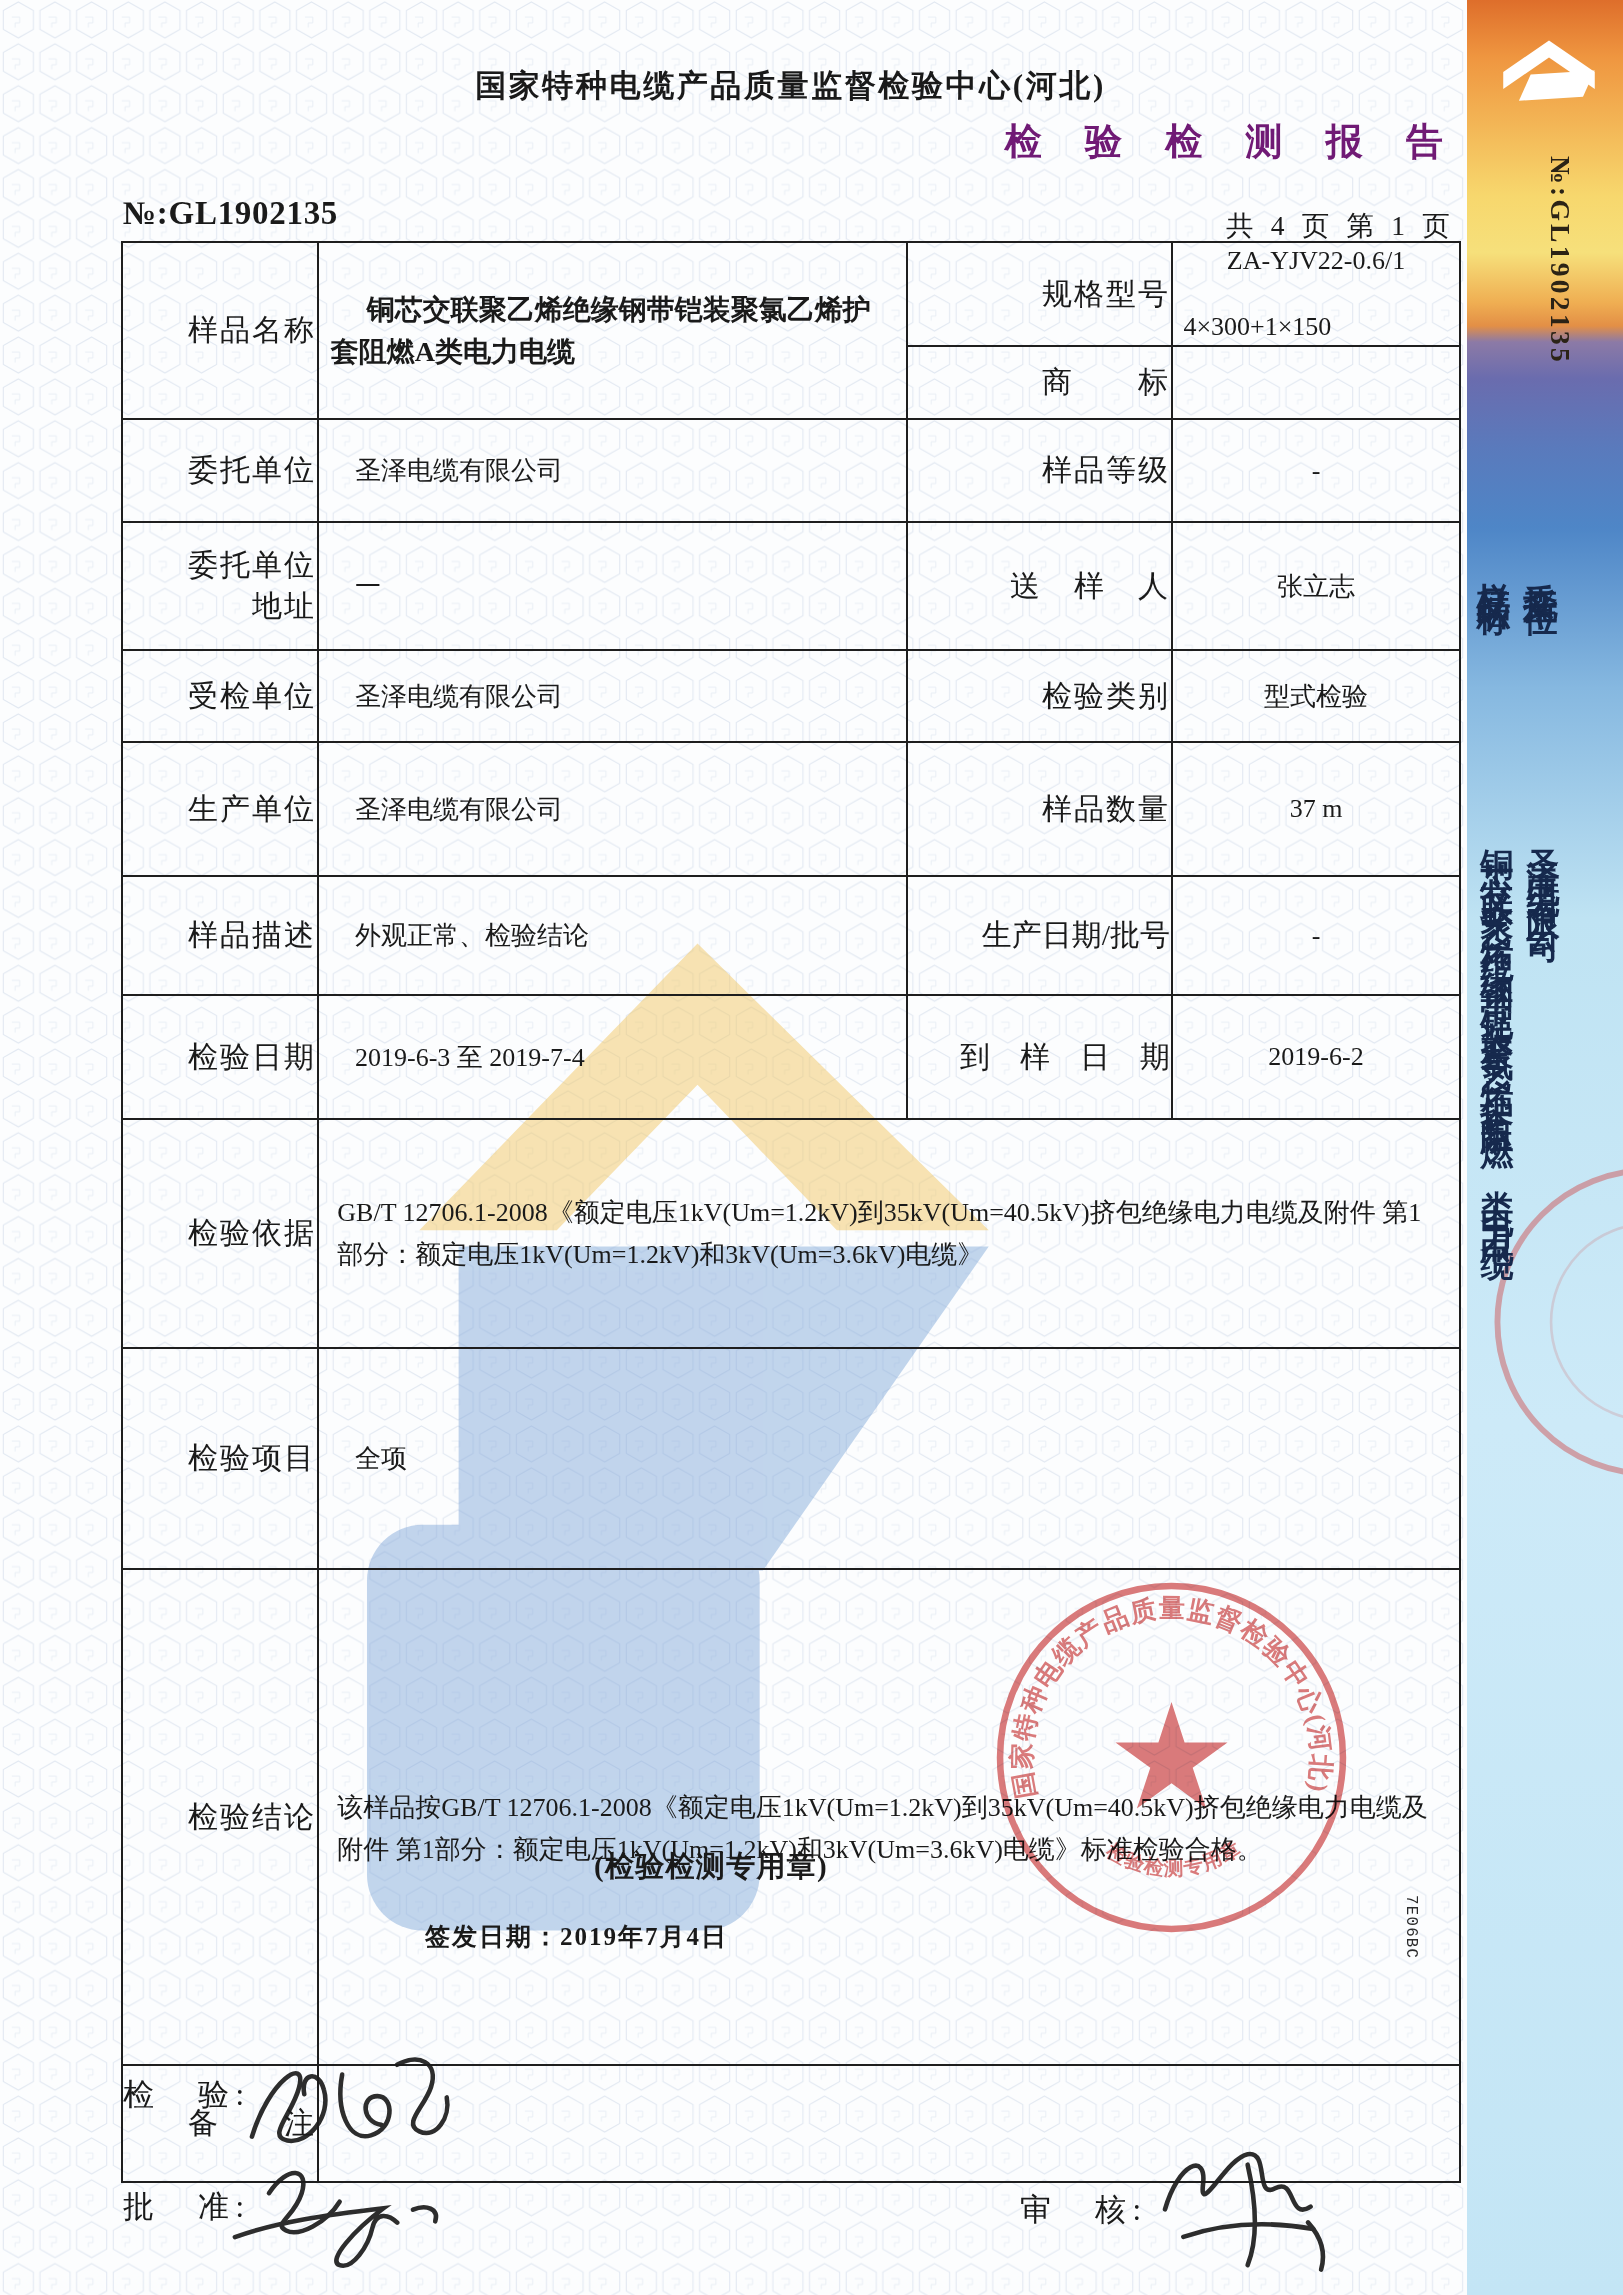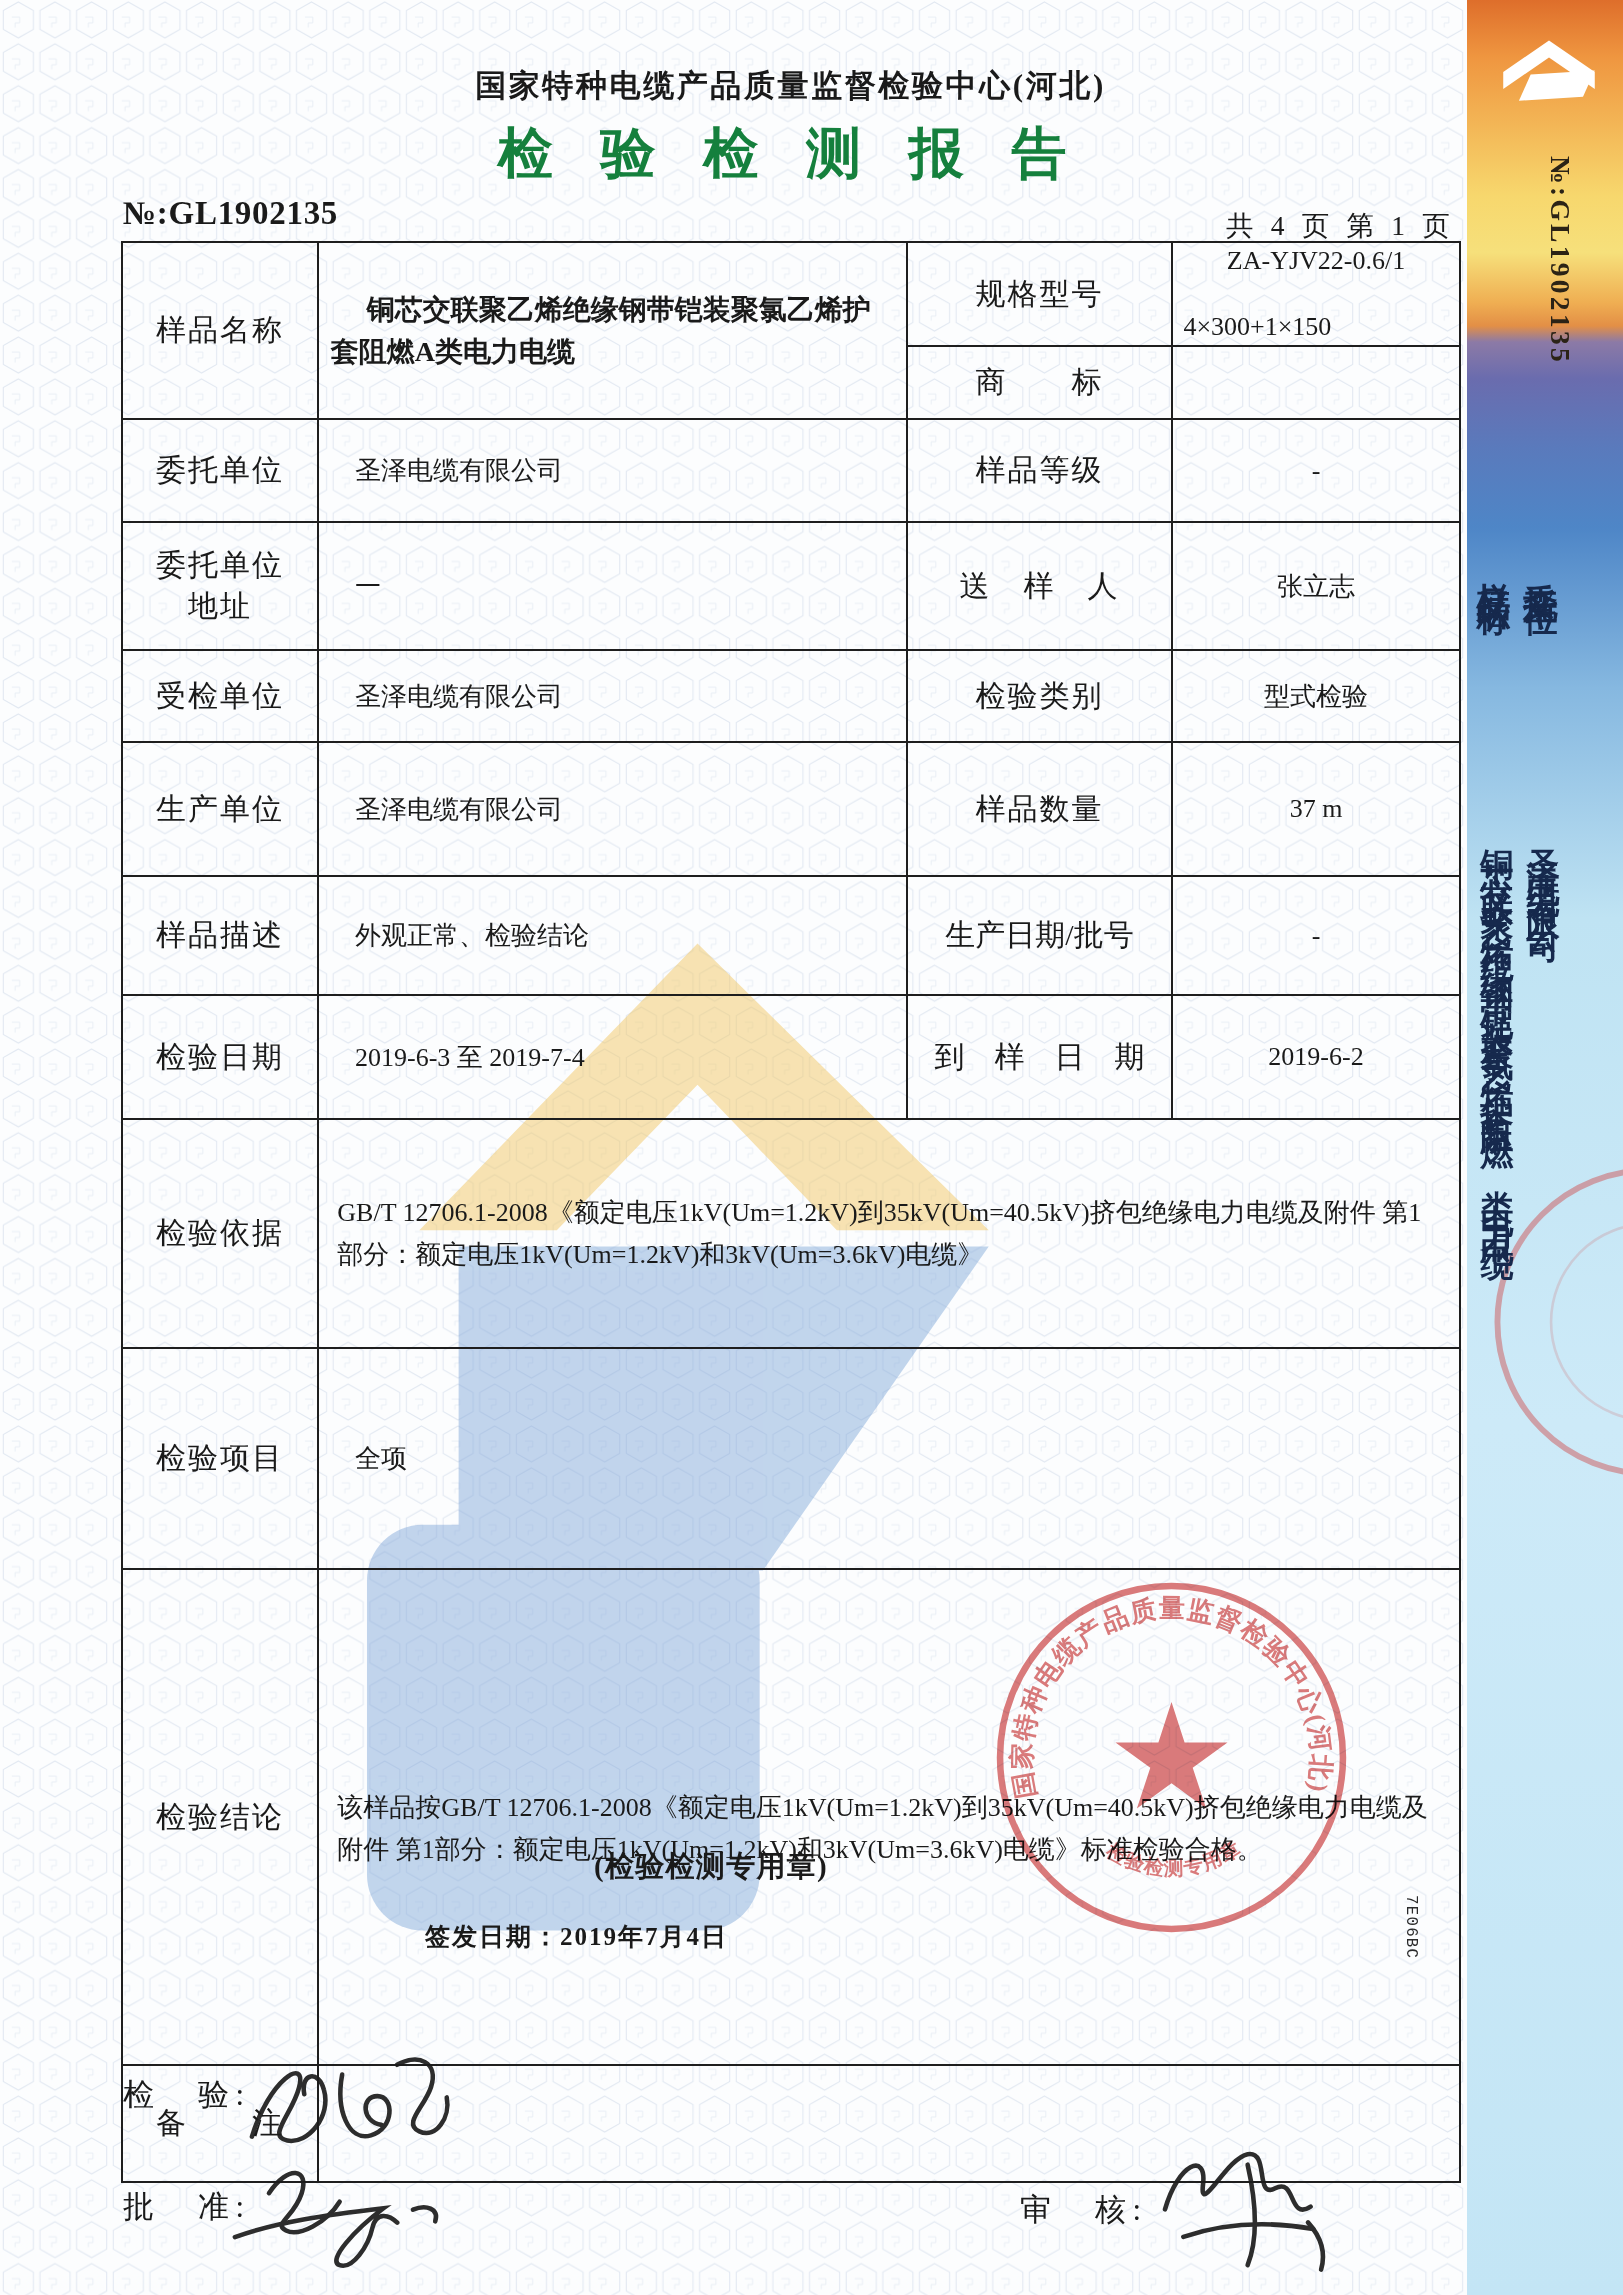--- a/index.html
+++ b/index.html
@@ -20,31 +20,31 @@
       #efae52 13.2%, #e38f46 14.2%, #8c7aa6 14.9%, #6a6cae 16.5%,
       #5a7abc 19.5%, #4e86c7 23%, #86b8e0 30%, #bfe3f3 40%,
       #cdeaf8 62%, #c3e5f5 100%);}
   .content{z-index:3;}
   .stamp-layer{z-index:4;mix-blend-mode:multiply;}
   .sig-layer{z-index:5;}
 
   
   .hdr-center{left:121px;top:65px;width:1339px;text-align:center;
     font-size:31px;letter-spacing:2.6px;font-weight:600;}
-  .hdr-title{left:121px;top:117px;width:1339px;text-align:center;
-    font-size:55px;font-weight:bold;letter-spacing:17px;color:#15803d;}
+  .hdr-title{left:121px;top:117px;width:1339px;text-align:right;
+    font-size:37px;font-weight:bold;letter-spacing:17px;color:#701a75;}
   .hdr-no{left:123px;top:195px;font-size:33px;font-weight:bold;letter-spacing:0.7px;}
   .hdr-page{right:168px;top:208px;font-size:27.5px;letter-spacing:5.2px;}
 
   
   .table-wrap{left:121px;top:241px;}
   #report-table{border-collapse:collapse;table-layout:fixed;width:1339px;background:transparent;}
   #report-table td{border:2px solid #1e1e1e;vertical-align:middle;overflow:hidden;background:transparent;}
   #report-table{border:2.6px solid #161616;}
-  .lab{text-align:center;font-size:30px;letter-spacing:2px;}
+  .lab{text-align:right;font-size:30px;letter-spacing:2px;}
   .val{font-size:26px;padding:0 9.8px 0 36px;}
   .val2{font-size:26px;text-align:center;padding:0 5.2px;}
   .sample-cell{font-weight:bold;font-size:28px;line-height:1.5;
     padding:0 19.6px 0 11.8px;text-indent:36px;}
   .spec-cell{font-size:26px;line-height:1.3;padding:1.3px 5.2px;}
   .spec1{text-align:center;}
   .spec2{text-align:left;padding-left:5.2px;margin-top:32px;}
   .basis-cell{font-size:26px;line-height:1.62;padding:5.2px 18.3px;vertical-align:middle;border-radius:19px;}
   .conclusion-cell{position:relative;vertical-align:top;font-size:26px;line-height:1.62;
     padding:23.6px 18.3px 0 18.3px;}

